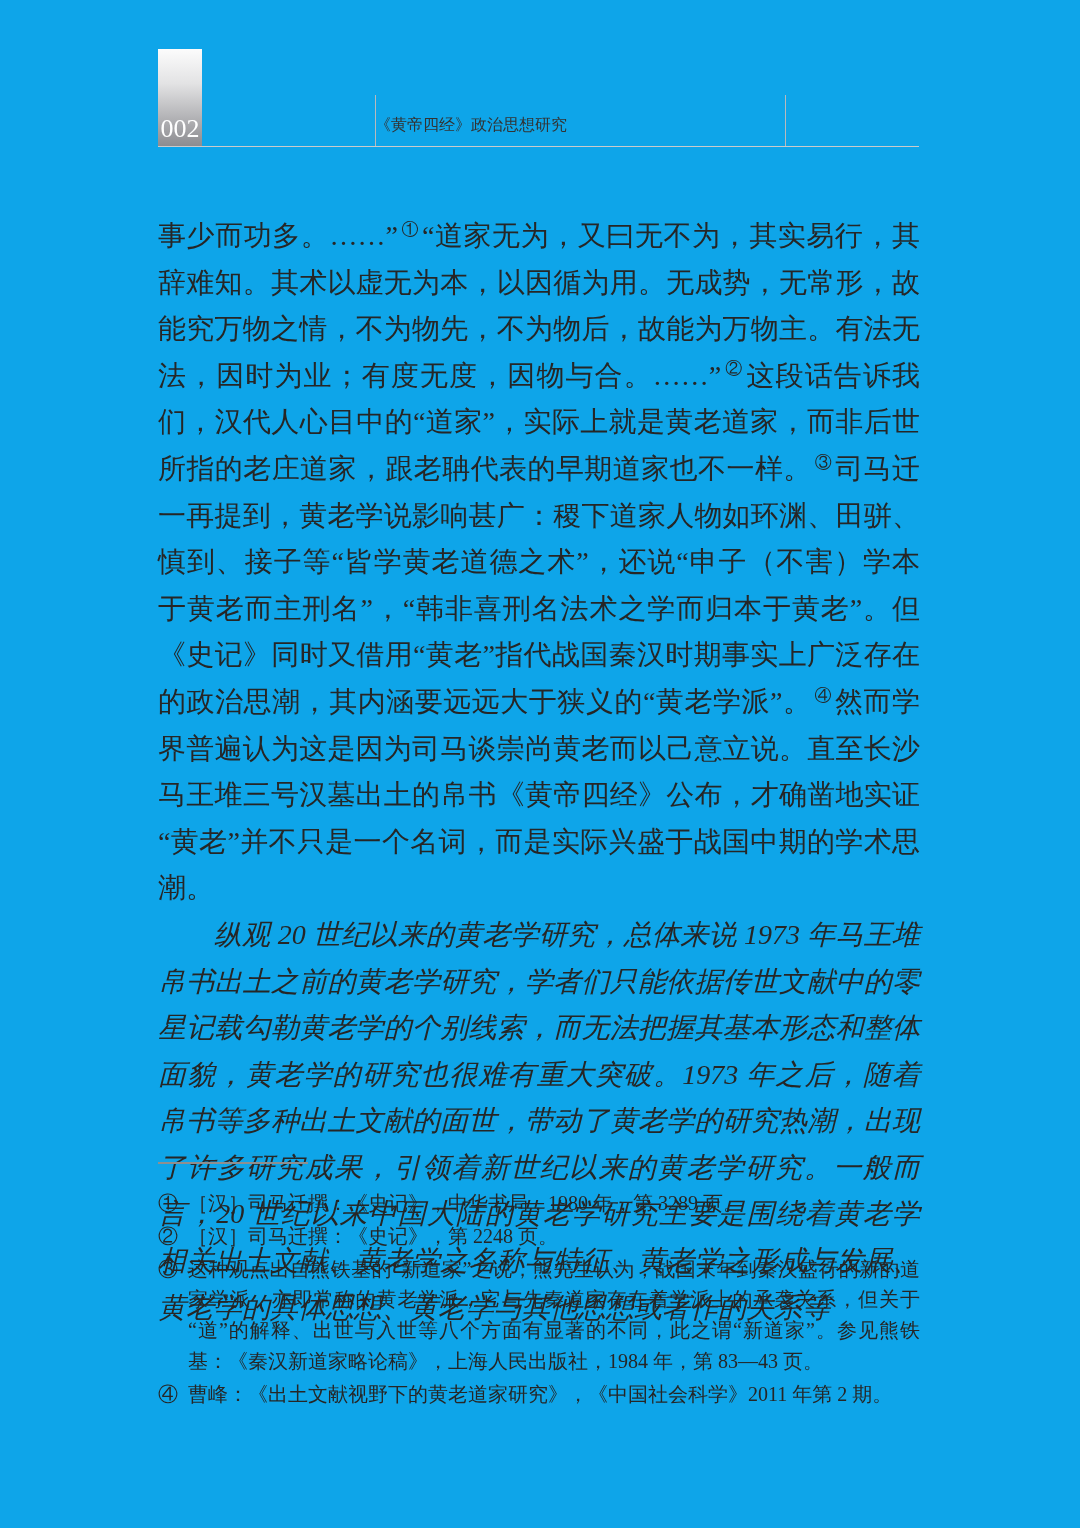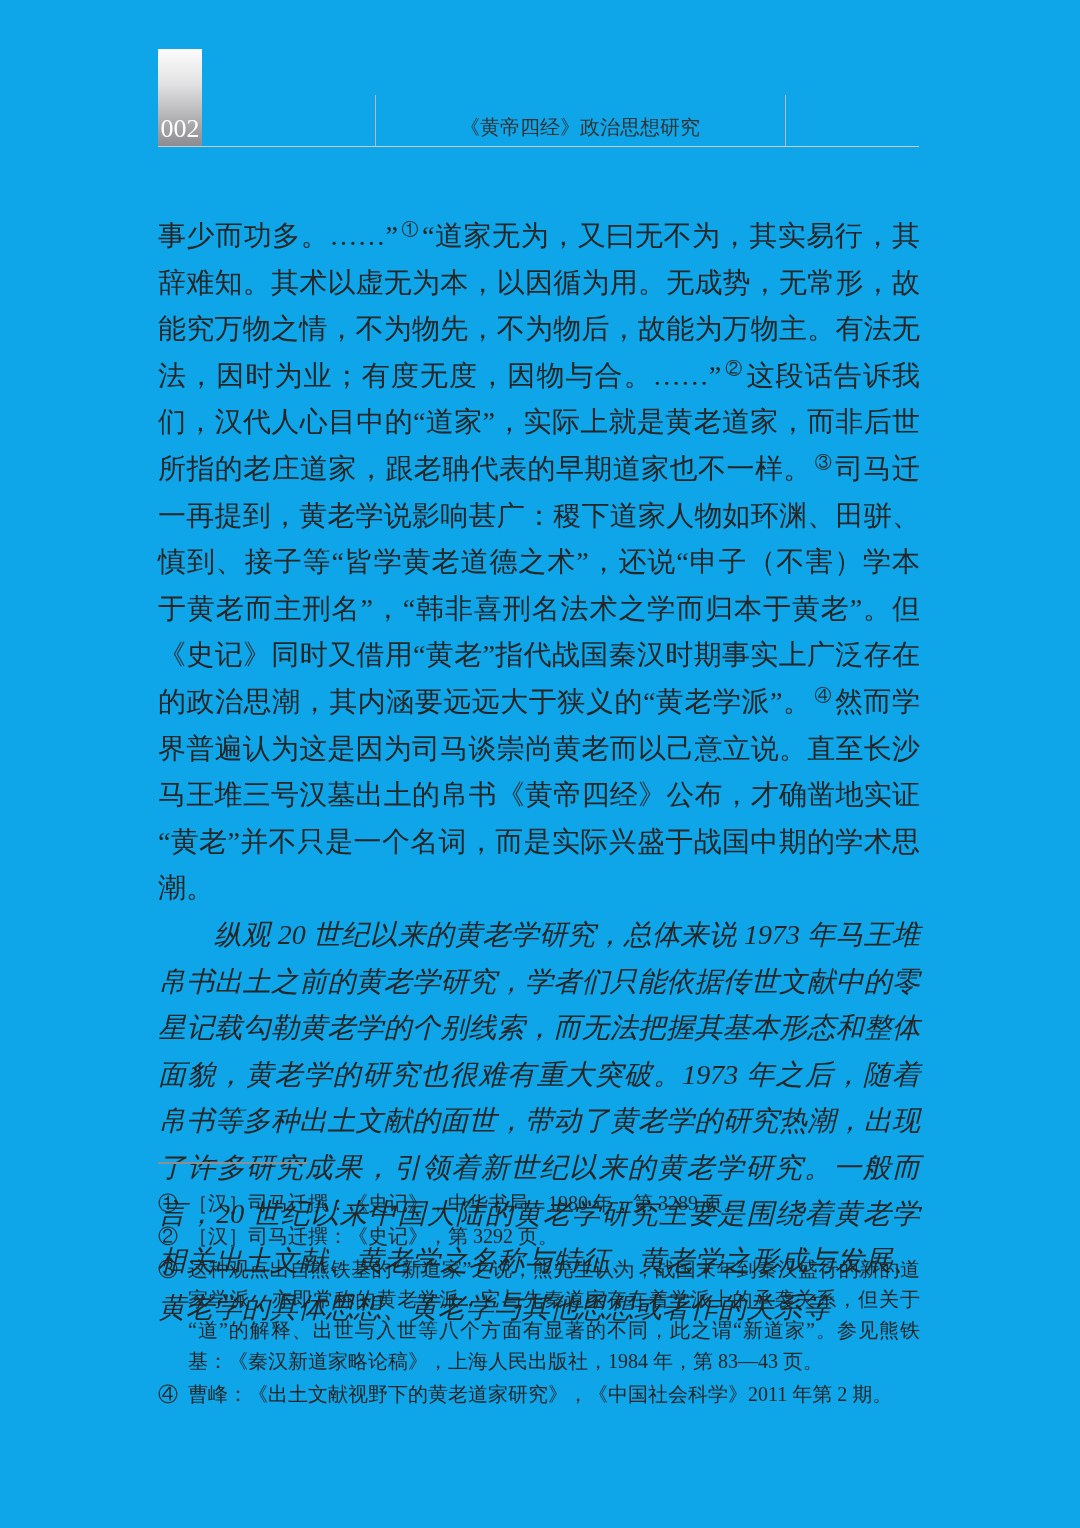--- a/index.html
+++ b/index.html
@@ -52,22 +52,21 @@
     height: 52px;
     background: #b9b9bc;
   }
   .tick-left  { left: 375px; }
   .tick-right { left: 785px; }
   .header-title {
     position: absolute;
     left: 375px;
     top: 115px;
     width: 410px;
-    text-align: center;
-    font-size: 20px;
+    font-size: 16px;
     line-height: 1.2;
     color: #333333;
   }
 
   
   .body-text {
     position: absolute;
     left: 158px;
     top: 213px;
     width: 762px;
@@ -145,21 +144,21 @@
     </div>
 
   <div class="footnote-rule"></div>
   <div class="footnotes" id="footnotes">
       <div class="footnote">
         <span class="fn-marker">①</span>
         <span class="fn-text">［汉］司马迁撰：《史记》，中华书局，1980 年，第 3289 页。</span>
       </div>
       <div class="footnote">
         <span class="fn-marker">②</span>
-        <span class="fn-text">［汉］司马迁撰：《史记》，第 3292 页。</span>
+        <span class="fn-text">［汉］司马迁撰：《史记》，第 2248 页。</span>
       </div>
       <div class="footnote">
         <span class="fn-marker">③</span>
         <span class="fn-text">这种观点出自熊铁基的“新道家”之说，熊先生认为，战国末年到秦汉盛行的新的道家学派，亦即常称的黄老学派，它与先秦道家存在着学派上的承袭关系，但关于“道”的解释、出世与入世等八个方面有显著的不同，此之谓“新道家”。参见熊铁基：《秦汉新道家略论稿》，上海人民出版社，1984 年，第 83—43 页。</span>
       </div>
       <div class="footnote">
         <span class="fn-marker">④</span>
         <span class="fn-text">曹峰：《出土文献视野下的黄老道家研究》，《中国社会科学》2011 年第 2 期。</span>
       </div>
     </div>

